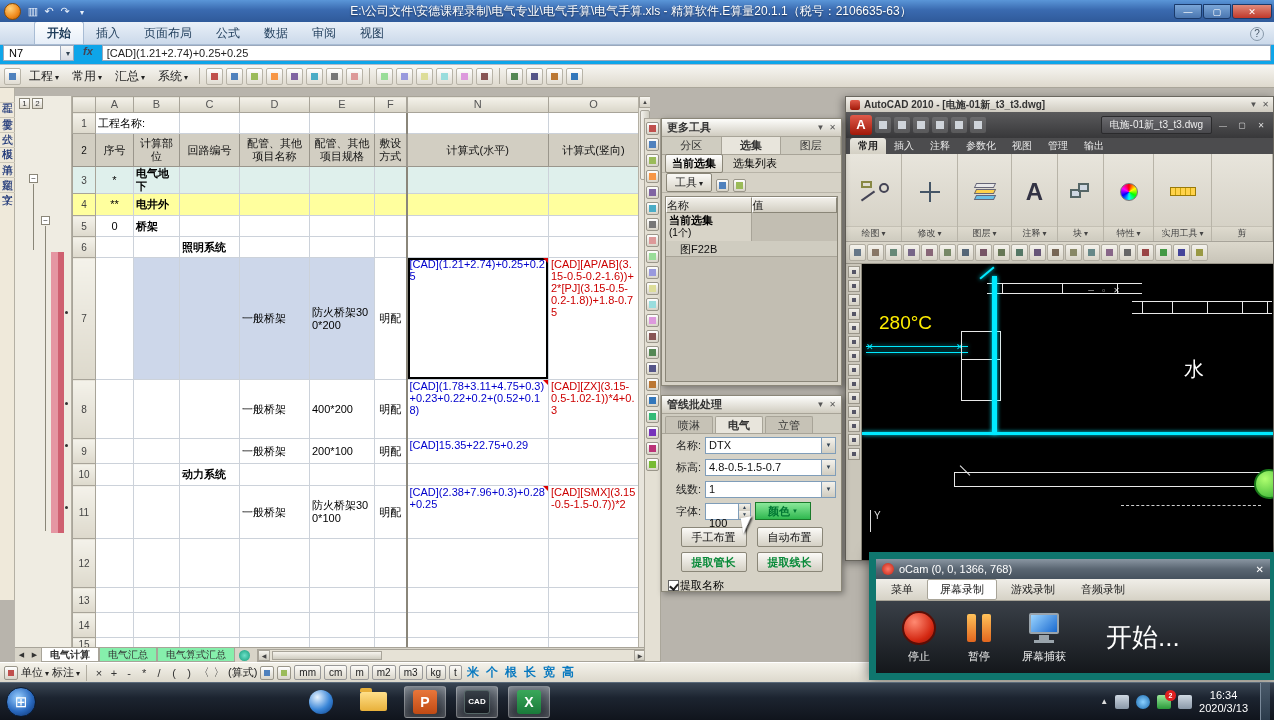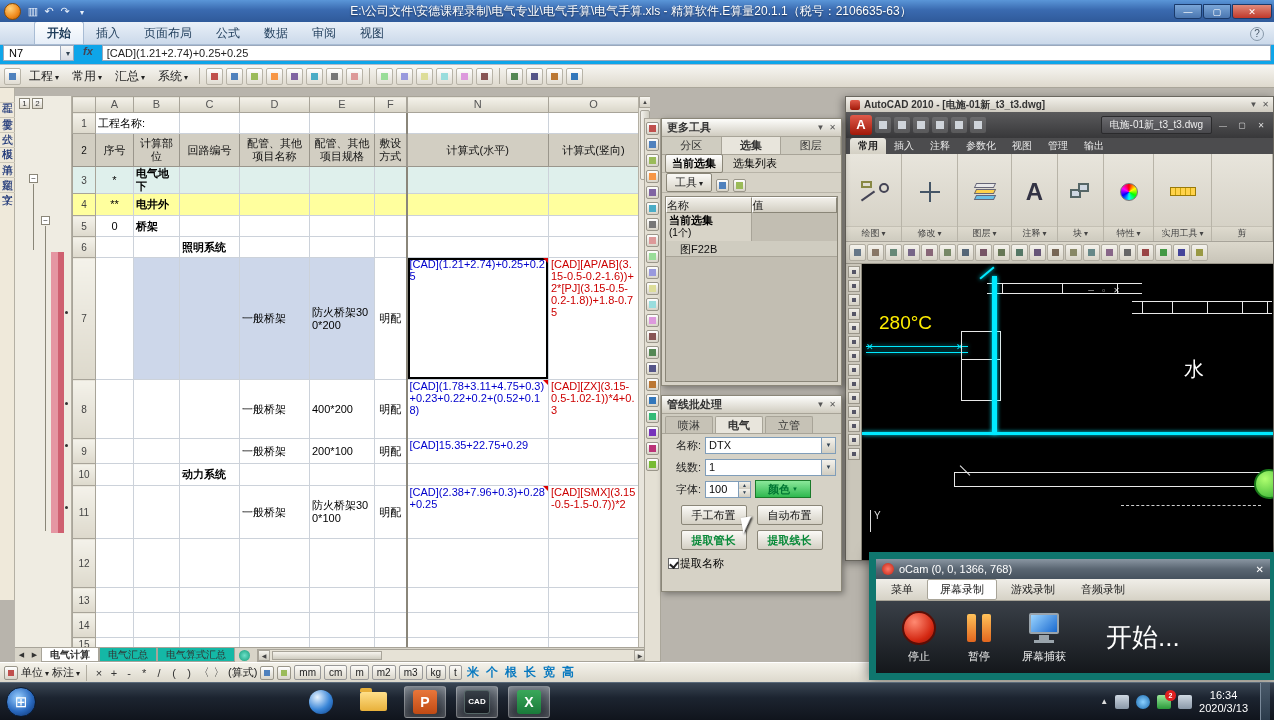--- a/index.html
+++ b/index.html
@@ -69,21 +69,21 @@
   .grid td.cm{position:relative}
   .grid td.cm::after{content:"";position:absolute;top:0;right:0;border-top:5px solid #d00;border-left:5px solid transparent}
   .grid td.splitL{border-left:2px solid #8a867a}
   .vscroll{position:absolute;right:0;top:0;width:12px;height:100%;background:#e8e5dc;border-left:1px solid #b4b0a4}
   .varr{width:12px;height:12px;background:linear-gradient(#f8f6f0,#d4d0c4);border:1px solid #a8a499;font-size:6px;text-align:center;line-height:10px;color:#444}
   .vthumb{position:absolute;left:1px;top:14px;width:10px;height:70px;background:linear-gradient(90deg,#f4f2ec,#cfccc0);border:1px solid #a8a499;border-radius:2px}
 
   
   .sheettabs{position:absolute;left:15px;top:647px;width:635px;height:15px;background:#d8d4c8;display:flex;align-items:center;font-size:10px;border-top:1px solid #a8a499;z-index:2}
   .snav{width:13px;text-align:center;color:#333;font-size:7px}
-  .stab{padding:0 8px;background:#14b8a6;border:1px solid #a8a499;border-top:none;height:14px;line-height:13px;color:#333}
+  .stab{padding:0 8px;background:#86efac;border:1px solid #a8a499;border-top:none;height:14px;line-height:13px;color:#333}
   .stab.active{background:#fff;font-weight:bold}
   .srefresh{width:11px;height:11px;border-radius:50%;background:radial-gradient(#6ee0c8,#109a78);margin:0 4px}
   .hscroll{flex:1;height:13px;background:#e6e2d6;border:1px solid #a8a499;margin:0 3px;position:relative}
   .hthumb{position:absolute;left:14px;top:1px;width:110px;height:9px;background:linear-gradient(#f6f4ee,#cfccc0);border:1px solid #a8a499}
   .harr{position:absolute;top:0;width:12px;height:11px;font-size:6px;text-align:center;line-height:10px;color:#444;background:linear-gradient(#f6f4ee,#cfccc0);border:1px solid #a8a499}
 
   .statusrow{position:absolute;left:0;top:662px;width:100%;height:20px;background:linear-gradient(#f4f2ea,#dcd8cc);border-top:1px solid #fff;display:flex;align-items:center;font-size:11px;gap:3px;padding-left:4px;z-index:2;color:#222}
   .op{width:12px;text-align:center;color:#333}
   .ubtn{border:1px solid #999;background:linear-gradient(#fcfbf8,#dad6ca);padding:0 4px;height:15px;line-height:14px;font-size:10px;border-radius:2px}
   .cnunit{color:#0a7ac0;font-weight:bold;font-size:12px;padding:0 2px}
@@ -166,21 +166,21 @@
   .mt-rowval{background:#cfccc0;padding:1px 3px 1px 14px;border-bottom:1px solid #a8a498;height:16px;line-height:14px;color:#111}
   .pl-tabs{display:flex;height:20px;border-bottom:1px solid #a8a498;background:#cfccc0;padding-top:2px;padding-left:3px;gap:2px}
   .pl-tab{padding:1px 12px;border:1px solid #a8a498;border-bottom:none;border-radius:2px 2px 0 0;background:#c6c2b6;color:#333}
   .pl-tab.active{background:#e8e5dc;font-weight:bold}
   .pl-field{display:flex;align-items:center;height:22px;padding:0 5px;gap:4px}
   .pl-label{width:34px;text-align:right;color:#222}
   .pl-combo{flex:1;display:flex;height:17px;border:1px solid #7f9db9;background:#fff}
   .pl-combo .val{flex:1;padding:1px 3px;font-size:11px;white-space:nowrap;overflow:hidden;color:#111}
   .pl-combo .drop{width:14px;background:linear-gradient(#f4f2ec,#d0ccc0);border-left:1px solid #7f9db9;text-align:center;font-size:6px;line-height:15px;color:#345}
   .numbox{width:46px;display:flex;height:17px;border:1px solid #7f9db9;background:#fff}
-  .numbox .val{flex:1;padding:1px 3px}
+  .numbox .val{flex:1;padding:13px 3px}
   .spin{width:12px;display:flex;flex-direction:column;border-left:1px solid #7f9db9}
   .spin div{flex:1;background:linear-gradient(#f4f2ec,#d0ccc0);font-size:5px;text-align:center;line-height:7px;color:#345}
   .colorbtn{width:56px;height:18px;background:linear-gradient(#8ae89a,#2fb84f);border:1px solid #1a7a2a;display:flex;align-items:center;justify-content:center;gap:2px;font-size:11px;color:#073;font-weight:bold}
   .pl-btnrow{display:flex;gap:10px;justify-content:center;margin-top:5px}
   .pl-btn{width:66px;height:20px;border:1px solid #8a8678;background:linear-gradient(#fbfaf7,#d4d0c4);text-align:center;line-height:18px;border-radius:2px;color:#111}
   .pl-btn.green{color:#0a8a3a;font-weight:bold}
   .pl-check{display:flex;align-items:center;gap:1px;padding:6px 6px 0}
   .checkbox{width:11px;height:11px;border:1px solid #666;background:#fff;position:relative}
   .checkbox::after{content:"";position:absolute;left:2px;top:1px;width:4px;height:6px;border-right:2px solid #222;border-bottom:2px solid #222;transform:rotate(40deg)}
 
@@ -791,20 +791,27 @@
       <div class="pl-tab">立管</div>
     </div>
     <div class="pl-field">
       <div class="pl-label">名称:</div>
       <div class="pl-combo">
         <div class="val">DTX</div>
           <div class="drop">▼</div>
       </div>
     </div>
     <div class="pl-field">
+      <div class="pl-label">标高:</div>
+      <div class="pl-combo">
+        <div class="val">4.8-0.5-1.5-0.7</div>
+          <div class="drop">▼</div>
+      </div>
+    </div>
+    <div class="pl-field">
       <div class="pl-label">线数:</div>
       <div class="pl-combo">
         <div class="val">1</div>
           <div class="drop">▼</div>
       </div>
     </div>
     <div class="pl-field">
       <div class="pl-label">字体:</div>
       <div class="numbox">
         <div class="val">100</div>

